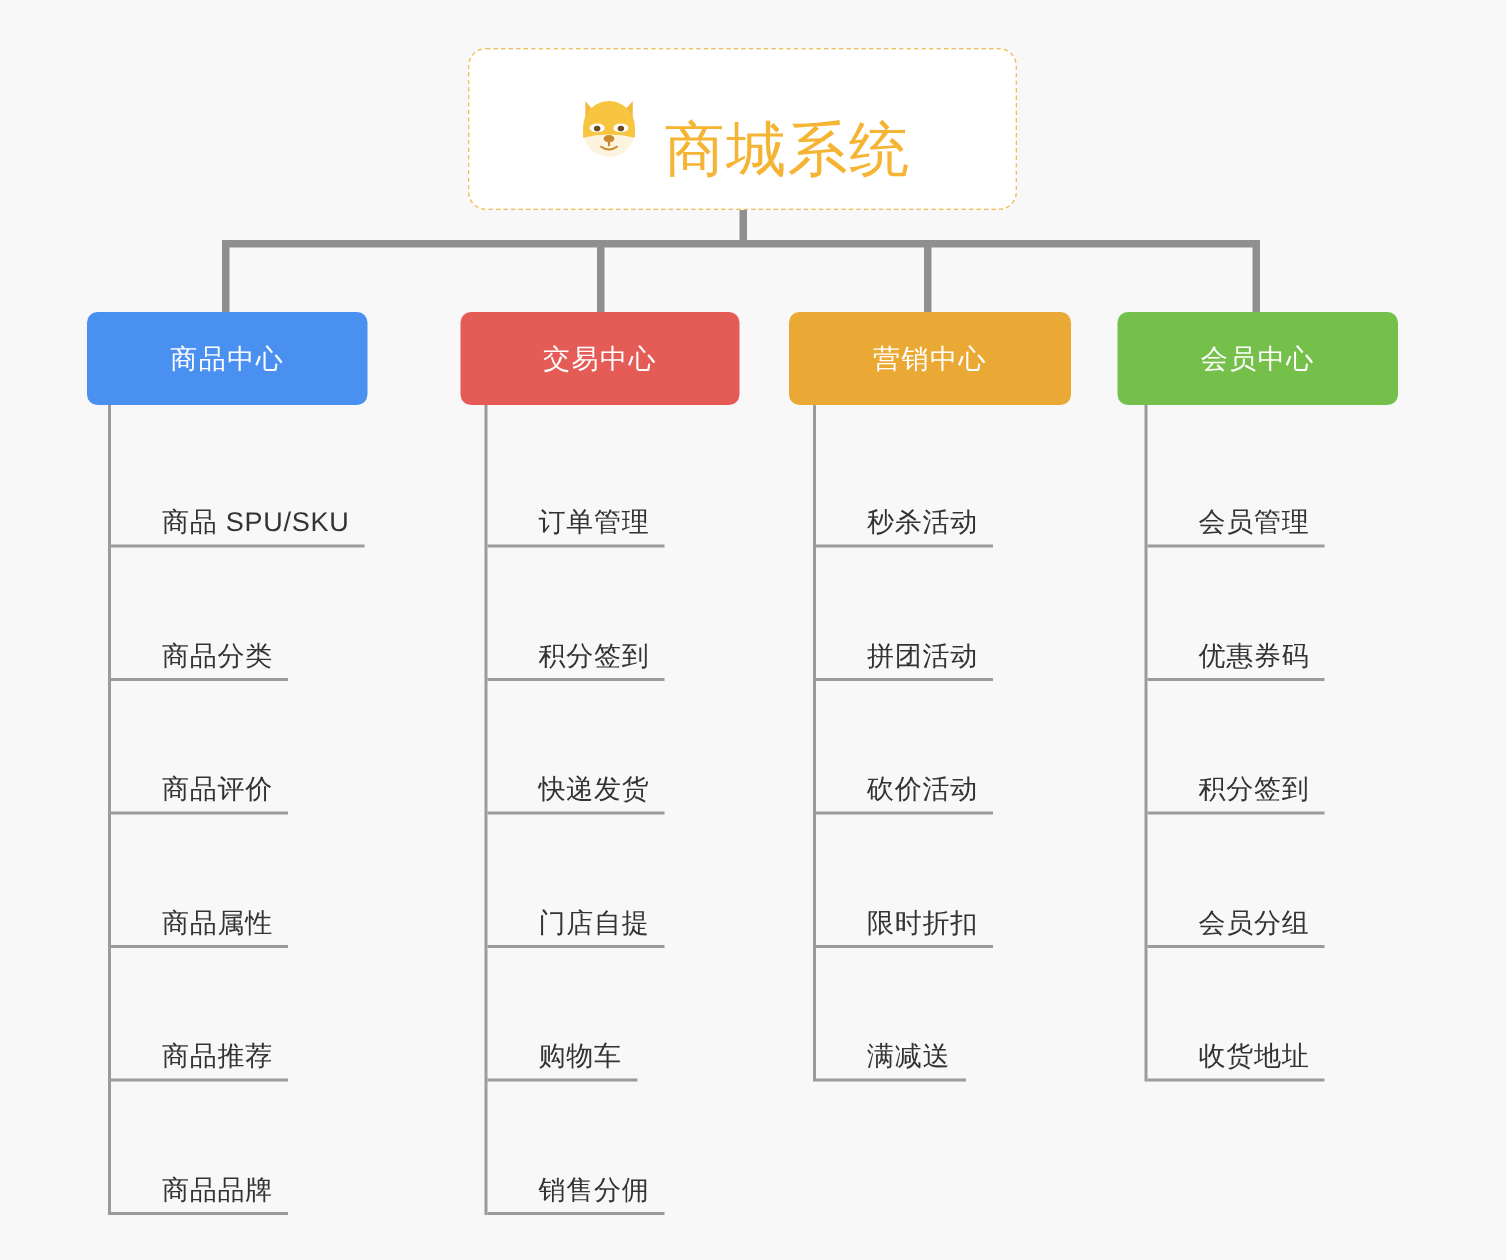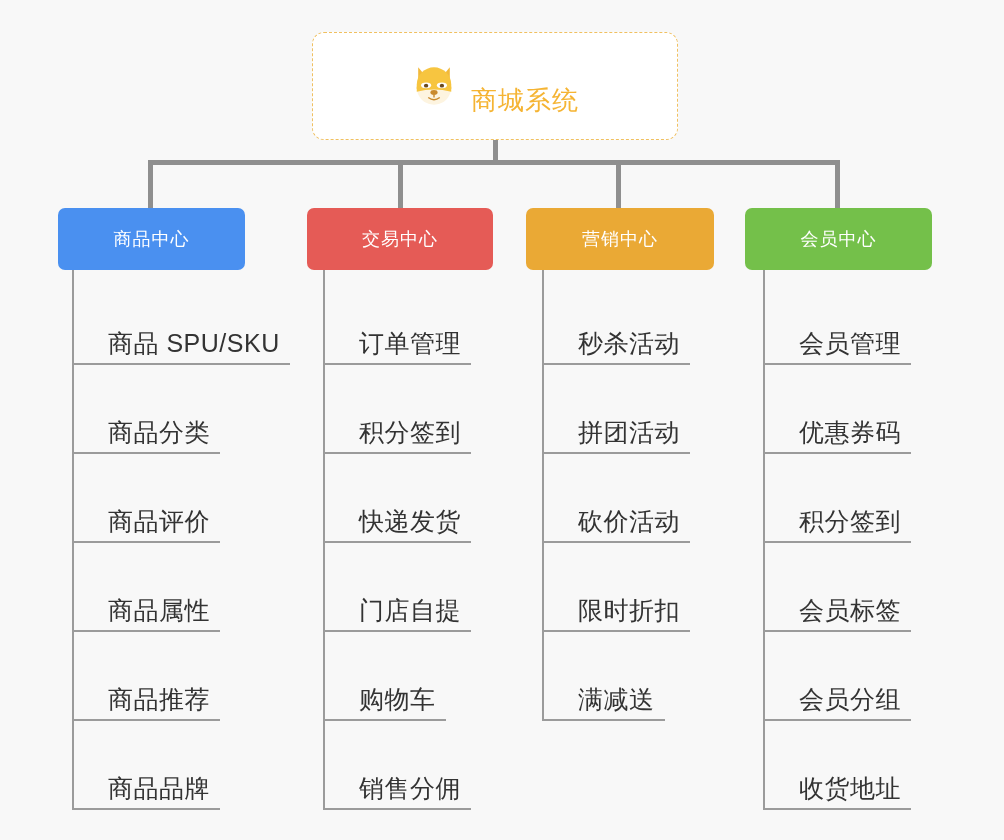--- a/index.html
+++ b/index.html
@@ -36,21 +36,21 @@
     justify-content: center;
     gap: 14px;
   }
   .root-icon {
     width: 46px;
     height: 46px;
     flex: 0 0 auto;
     display: block;
   }
   .root-title {
-    font-size: 26px;
+    font-size: 40px;
     line-height: 1;
     color: #f5b433;
     letter-spacing: 1px;
     white-space: nowrap;
     margin-top: 28px;
   }
 
   
   .conn {
     position: absolute;
@@ -133,21 +133,21 @@
     padding-left: 0;
   }
   .leaf-inner {
     display: inline-flex;
     flex-direction: column;
     align-items: flex-start;
     border-bottom: 2px solid #9b9b9b;
     padding: 0 10px 4px 34px;
   }
   .leaf-label {
-    font-size: 25px;
+    font-size: 18px;
     line-height: 1.25;
     color: #333333;
     white-space: nowrap;
     letter-spacing: 0.5px;
   }
 </style>
 </head>
 <body style="background: rgb(248, 248, 248);">
 
 <div id="mindmap">
@@ -303,25 +303,20 @@
               <span class="leaf-label">优惠券码</span>
             </span>
         </div>
         <div class="leaf">
           <span class="leaf-inner">
               <span class="leaf-label">积分签到</span>
             </span>
         </div>
         <div class="leaf">
           <span class="leaf-inner">
-              <span class="leaf-label">会员标签</span>
-            </span>
-        </div>
-        <div class="leaf">
-          <span class="leaf-inner">
               <span class="leaf-label">会员分组</span>
             </span>
         </div>
         <div class="leaf">
           <span class="leaf-inner">
               <span class="leaf-label">收货地址</span>
             </span>
         </div>
       </div>
     </div>

